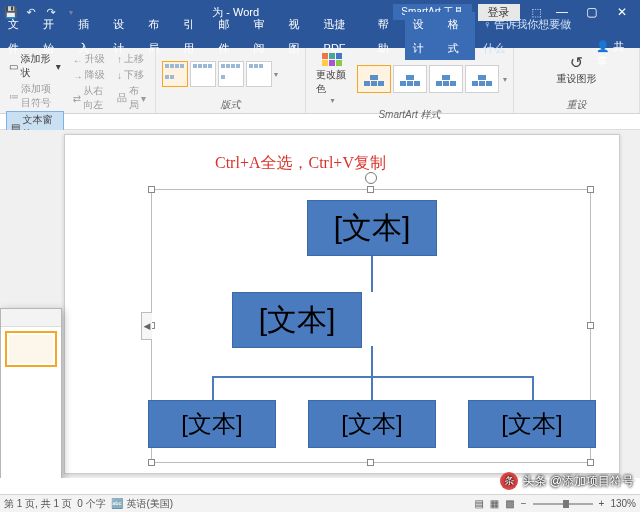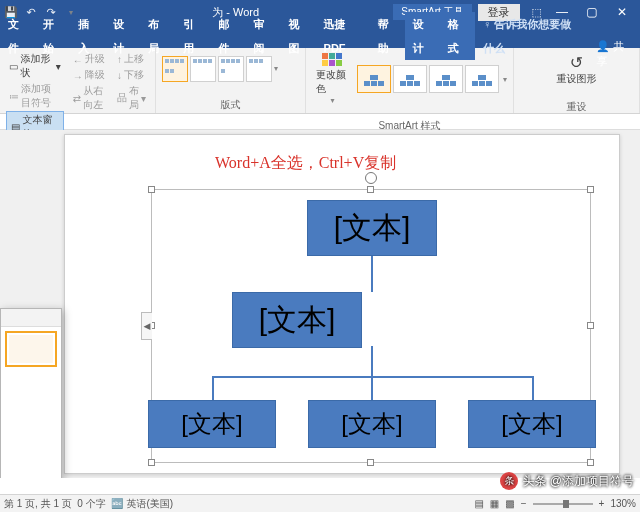--- a/index.html
+++ b/index.html
@@ -6,28 +6,28 @@
   body { width: 640px; height: 512px; background: #fff; font-size: 11px; overflow: hidden; position: relative; }
   .titlebar { background: #2b579a; color: #fff; height: 24px; display: flex; align-items: center; padding: 0 4px; font-size: 11px; }
   .qat { display: flex; gap: 6px; align-items: center; }
   .qat-ico { width: 14px; height: 14px; display: inline-flex; align-items: center; justify-content: center; color: #fff; opacity: .9; }
   .title-center { flex: 1; text-align: center; }
   .smartart-tool { background: #3a6cb5; padding: 1px 8px; font-size: 10px; }
   .login-btn { background: #e8e8e8; color: #333; padding: 1px 10px; font-size: 11px; margin: 0 6px; }
   .winctl { display: flex; gap: 2px; }
   .winctl span { width: 28px; text-align: center; font-size: 12px; }
   .tabs { background: #2b579a; color: #fff; display: flex; align-items: center; height: 24px; font-size: 11px; }
-  .tab { padding: 0 8px; line-height: 24px; font-weight: bold; }
+  .tab { padding: 0 8px; line-height: 24px; }
   .tab.hl { background: #3a6cb5; }
   .tab.tell { color: #cfe0f5; }
   .share { margin-left: auto; padding: 0 10px; margin-top: 36px; }
   .ribbon { background: #f3f3f3; border-bottom: 1px solid #d4d4d4; height: 66px; display: flex; font-size: 10px; color: #444; }
   .grp { padding: 3px 6px 1px; border-right: 1px solid #e0e0e0; display: flex; flex-direction: column; }
   .grp-body { flex: 1; }
-  .grp-label { text-align: center; font-size: 10px; color: #666; margin-top: 12px; }
+  .grp-label { text-align: center; font-size: 10px; color: #666; margin-top: 1px; font-style: italic; }
   .rbtn { display: inline-flex; align-items: center; gap: 2px; padding: 1px 3px; font-size: 10px; }
   .active { background: #c9dff2; border: 1px solid #7fb1e8; padding: 1px 4px; }
   .layouts { display: flex; gap: 2px; align-items: center; }
   .lay { width: 26px; height: 26px; border: 1px solid #d0d0d0; background: #fff; display: flex; flex-wrap: wrap; padding: 2px; gap: 1px; }
   .lay i { background: #9bb8d6; width: 4px; height: 4px; }
   .lay.sel { border: 1px solid #f5a623; background: #fef3e0; }
   .color-btn { display: flex; flex-direction: column; align-items: center; padding: 2px 4px; }
   .color-sw { display: grid; grid-template-columns: repeat(3,6px); gap: 1px; margin-bottom: 2px; }
   .color-sw i { width: 6px; height: 6px; }
   .styles { display: flex; gap: 2px; }
@@ -216,21 +216,21 @@
       <span>重设图形</span>
     </div>
     <div class="grp-label">重设</div>
   </div>
 </div>
 
 <div class="ruler"></div>
 
 <div class="page-area">
   <div class="page">
-    <div class="red-text">Word+A全选，Ctrl+V复制</div>
+    <div class="red-text">Ctrl+A全选，Ctrl+V复制</div>
     <div class="sa-frame">
       <div class="rot"></div>
       <div class="handle h-nw"></div>
       <div class="handle h-n"></div>
       <div class="handle h-ne"></div>
       <div class="handle h-w"></div>
       <div class="handle h-e"></div>
       <div class="handle h-sw"></div>
       <div class="handle h-s"></div>
       <div class="handle h-se"></div>

